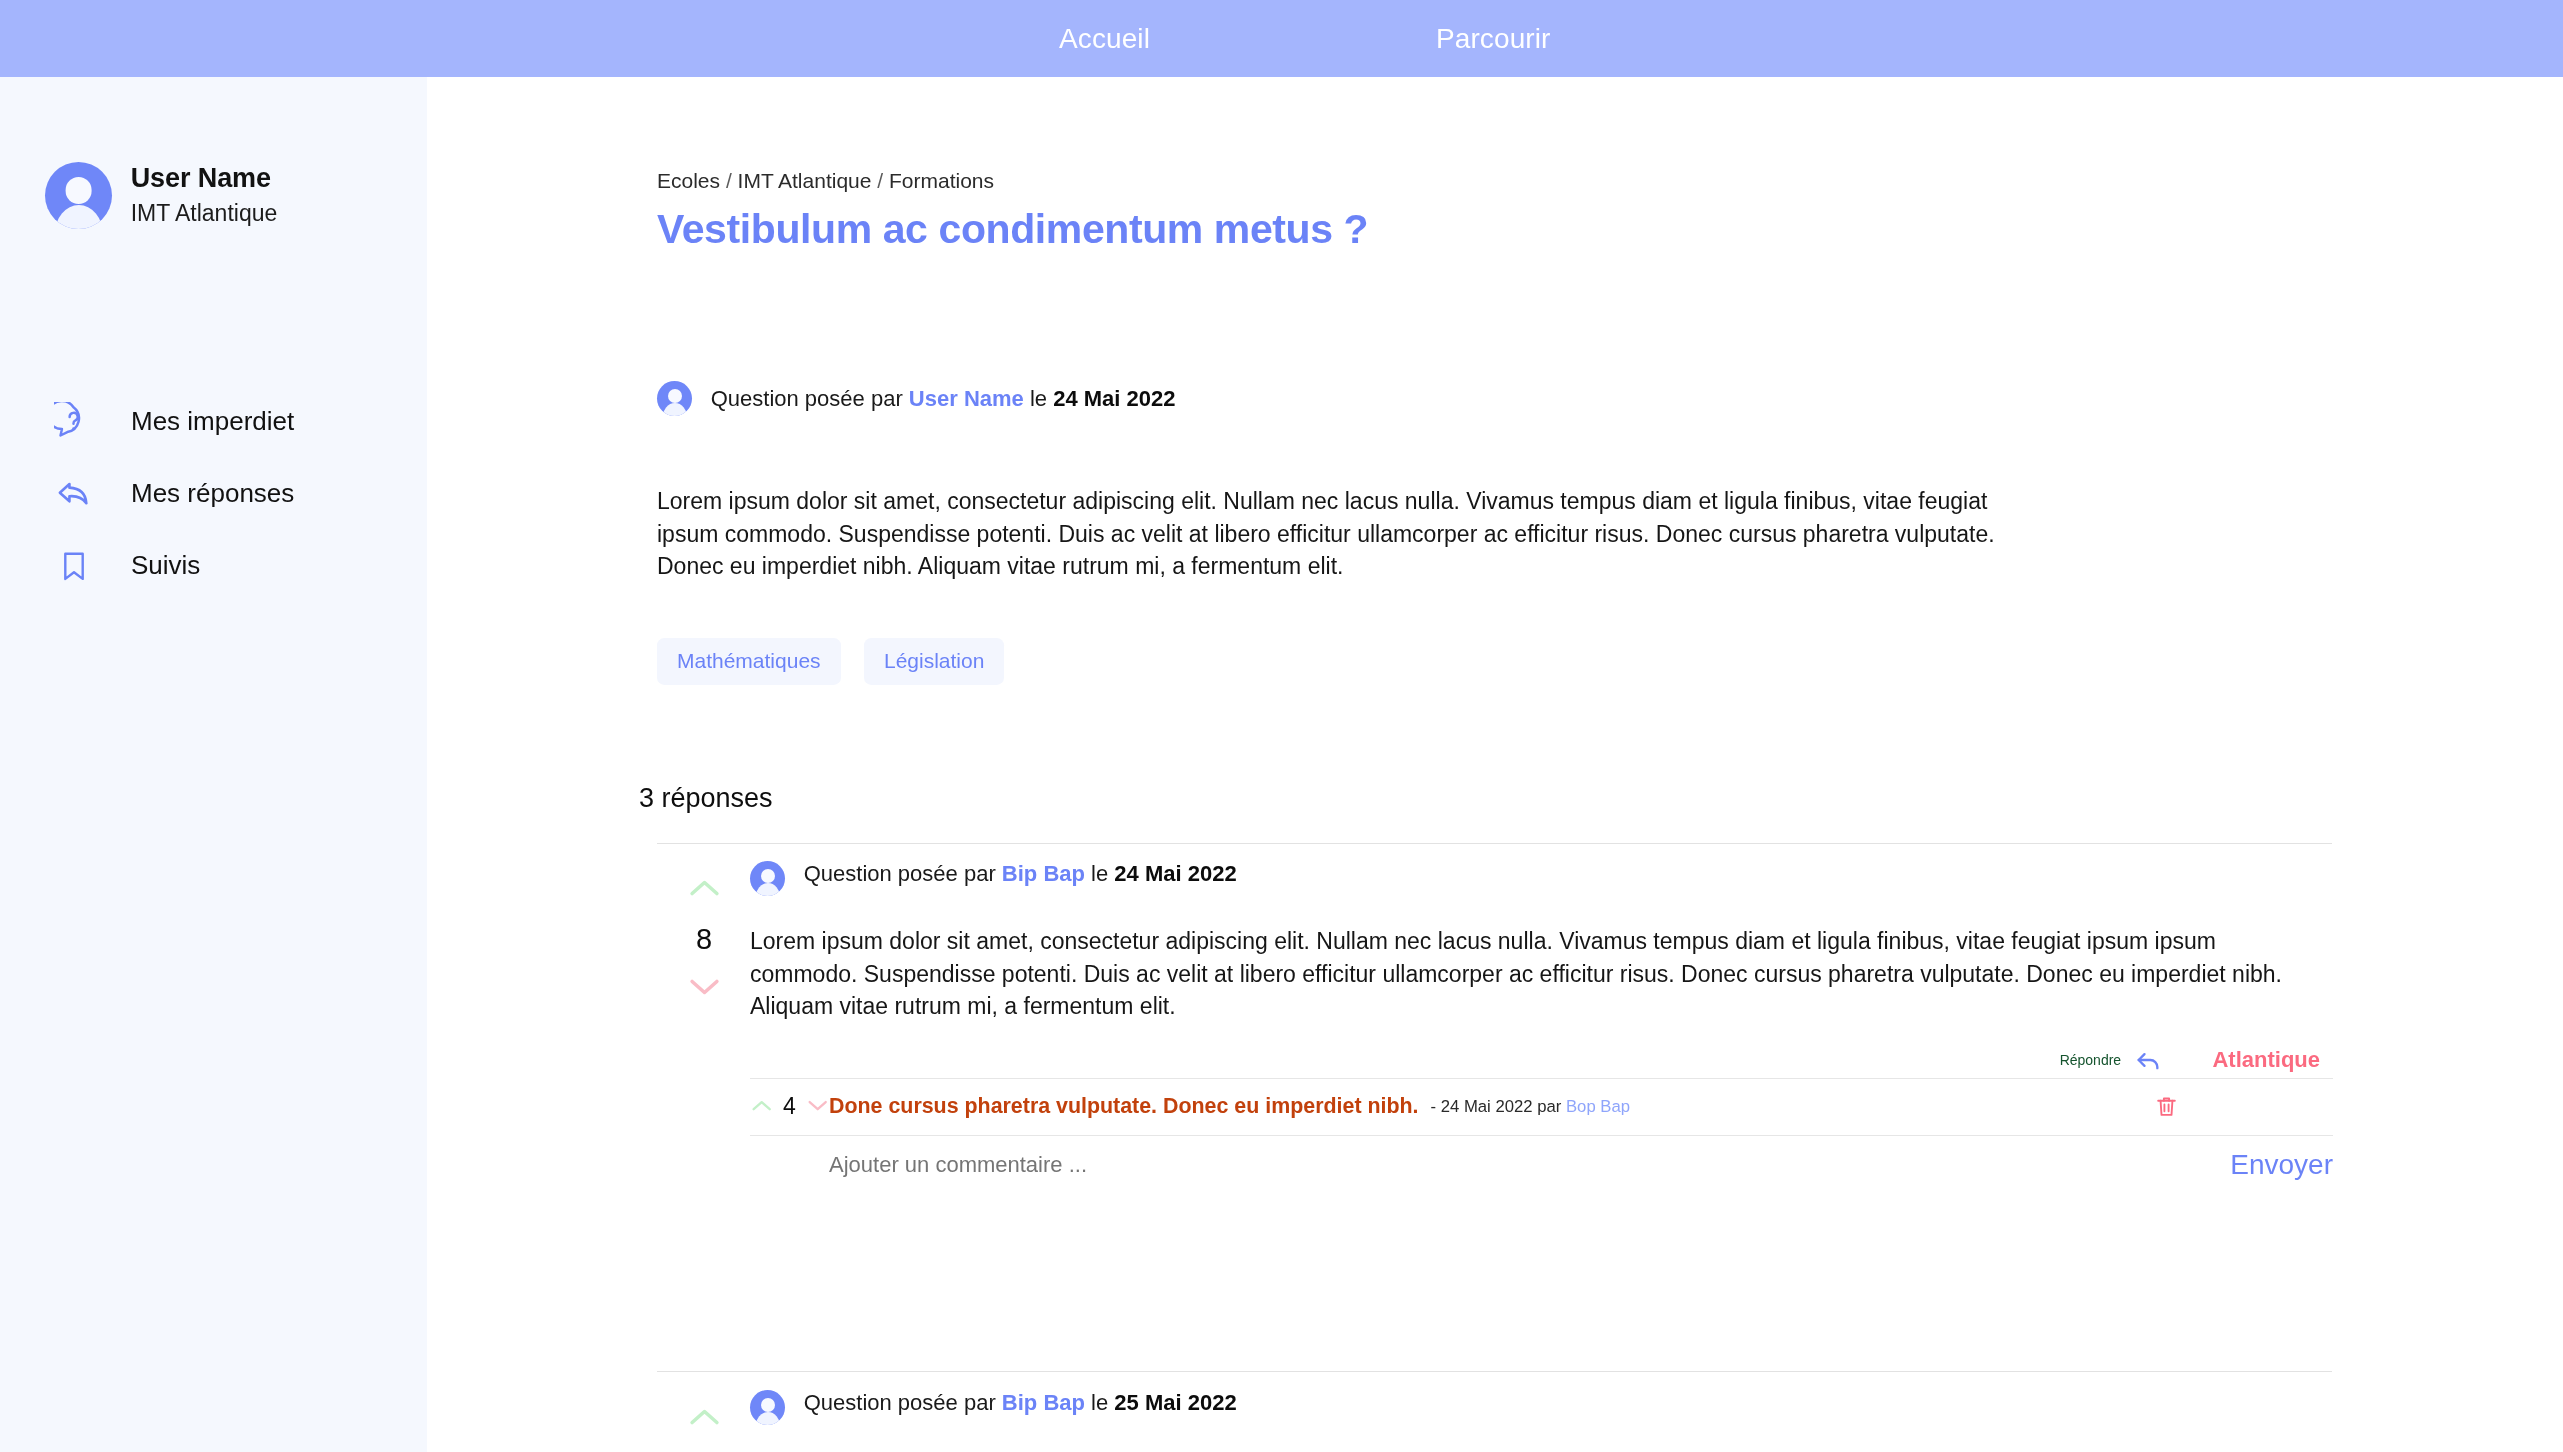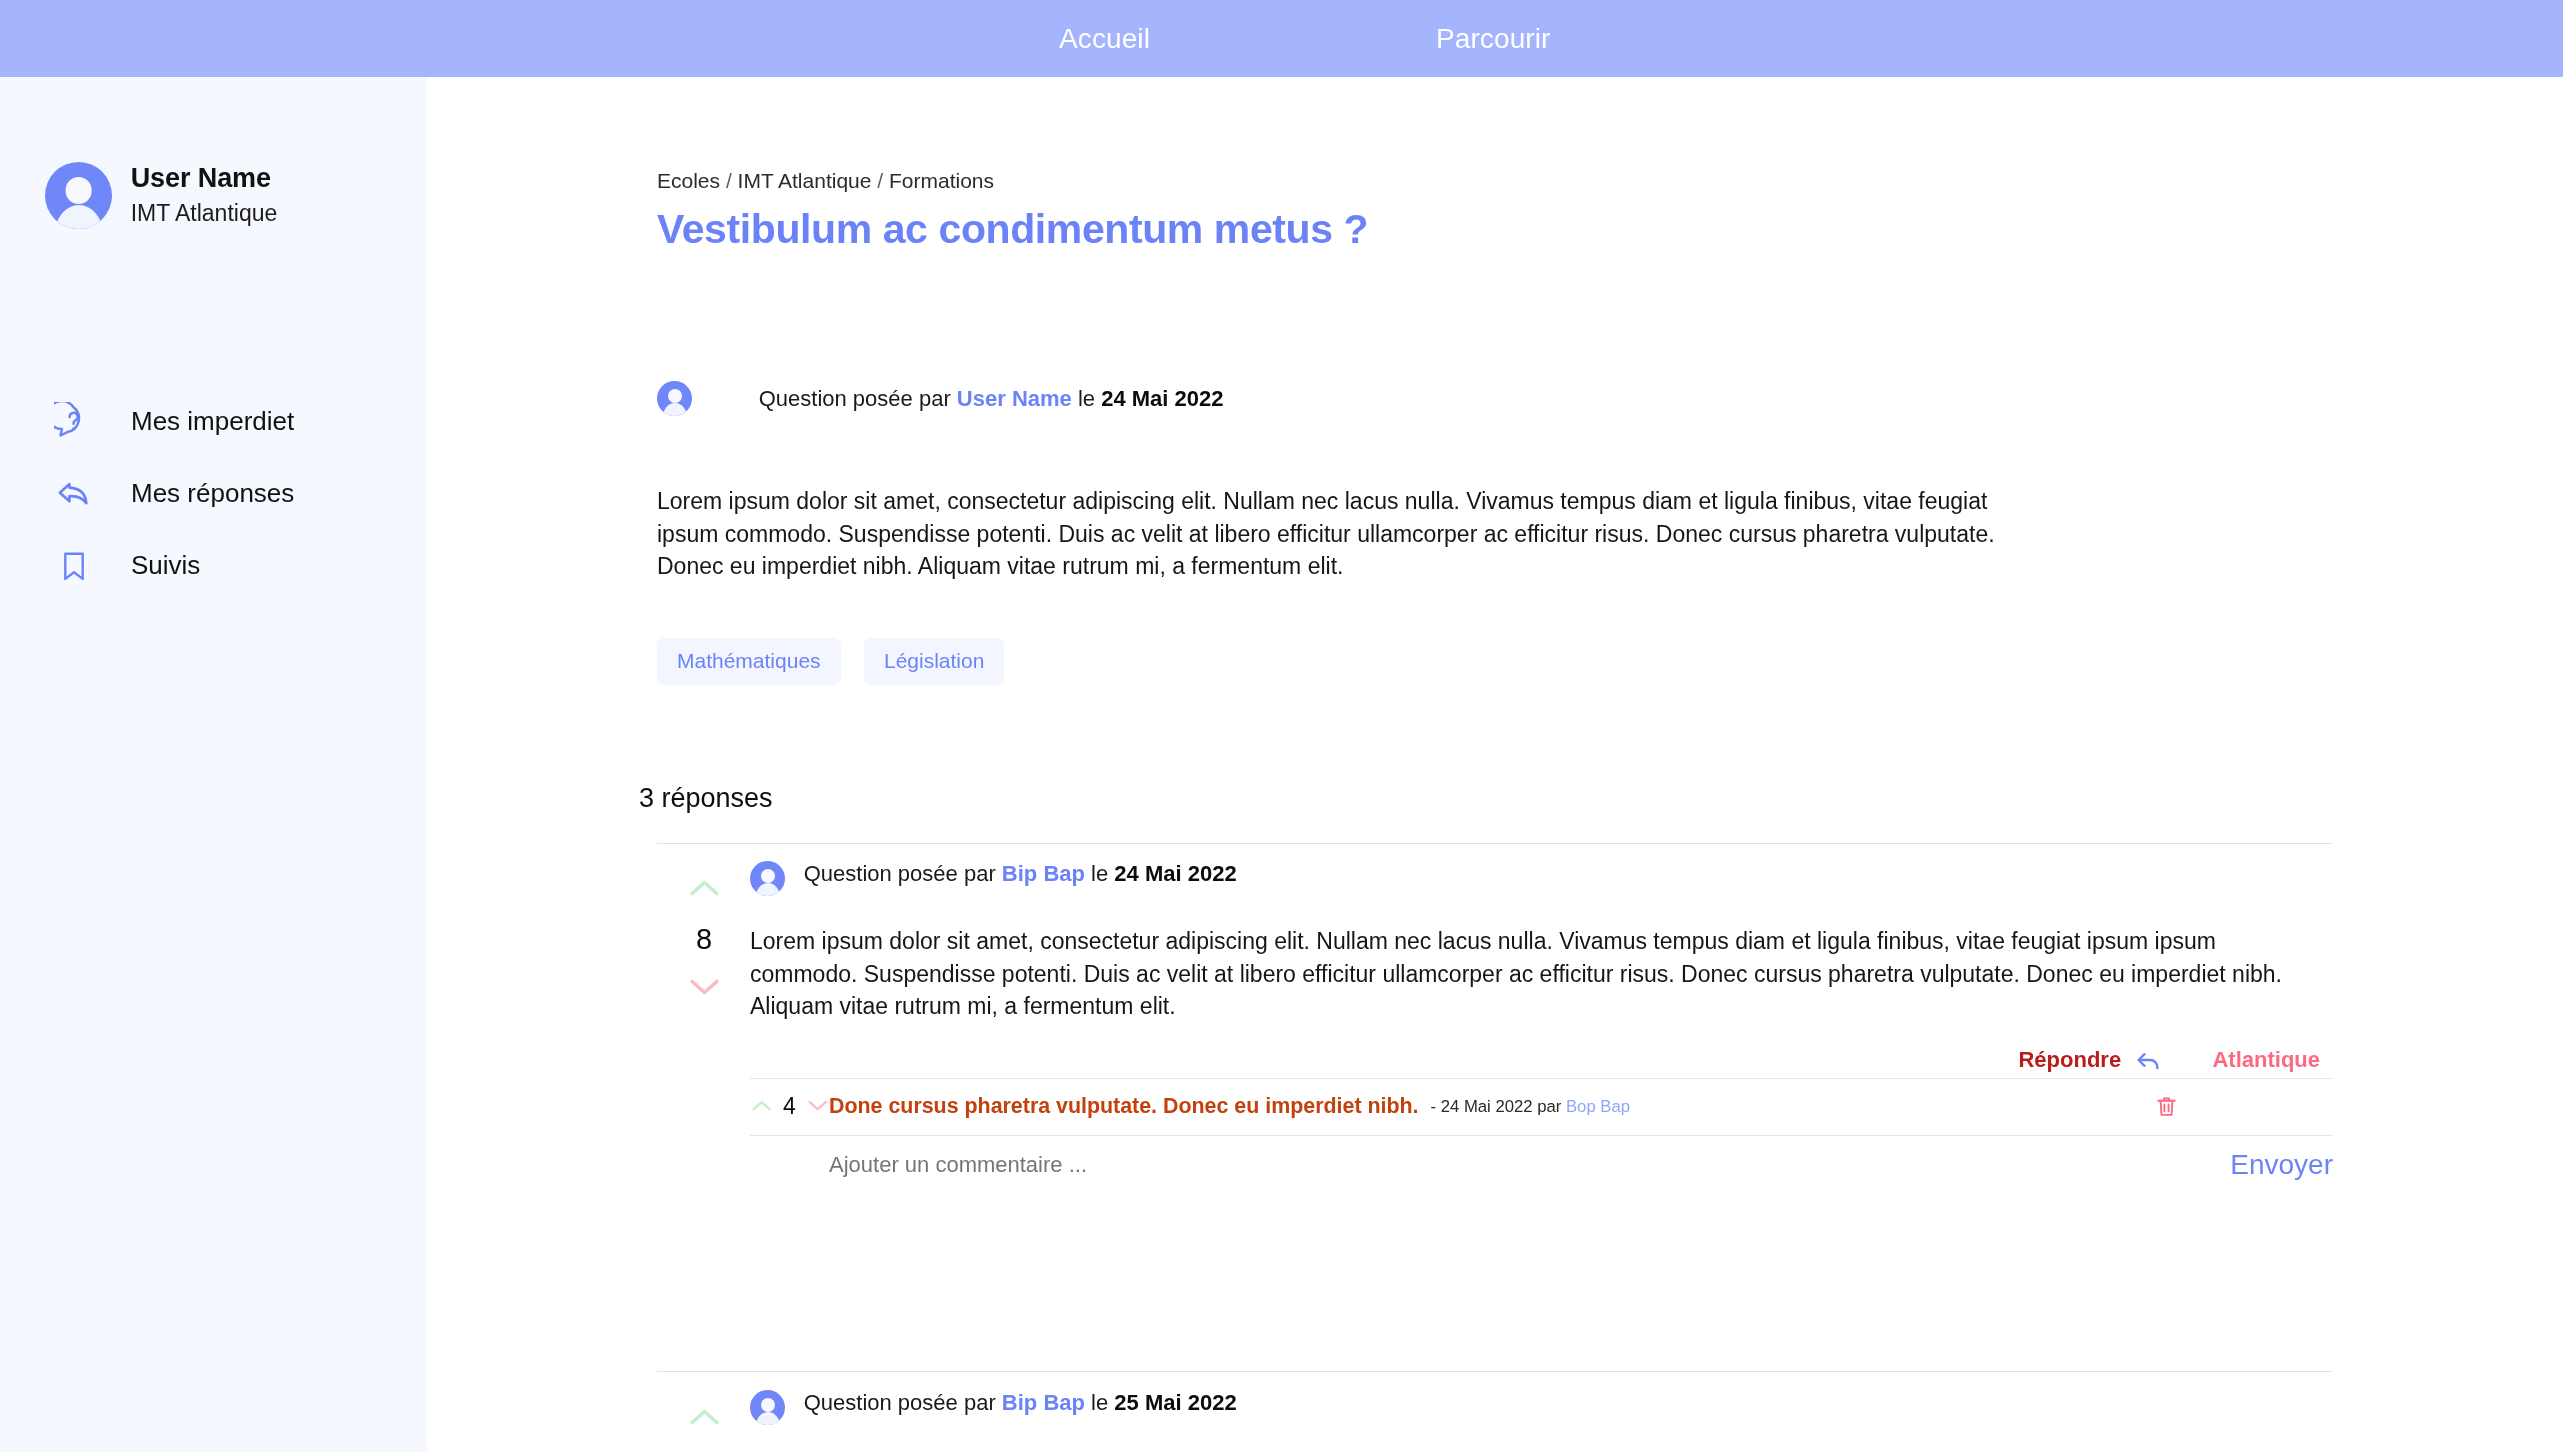--- a/index.html
+++ b/index.html
@@ -97,21 +97,21 @@
   .crumb .sep { color: #5c5c5c; cursor: default; }
 
   .q-title {
     position: absolute; top: 129px; left: 230px;
     font-size: 41px; font-weight: 700; color: #6b83f7;
     letter-spacing: -0.4px; white-space: nowrap;
   }
 
   .q-meta {
     position: absolute; top: 304px; left: 230px;
-    display: flex; align-items: center; gap: 48px;
+    display: flex; align-items: center;
   }
   .avatar.md { width: 35px; height: 35px; }
   .meta-txt {
     margin-left: 18.7px; font-size: 22px; color: #1a1a1a; white-space: nowrap;
   }
   .meta-txt .who  { color: #6b83f7; font-weight: 700; cursor: pointer; }
   .meta-txt .when { font-weight: 700; color: #0c0c0c; }
 
   .q-body {
     position: absolute; top: 408px; left: 230px;
@@ -162,21 +162,21 @@
   .ans-body {
     margin-top: 27px; width: 1542px;
     font-size: 23px; line-height: 1.42; color: #161616;
   }
 
   .ans-actions {
     display: flex; align-items: center; justify-content: flex-end;
     margin-top: 18.7px; padding-right: 12px; height: 36px;
   }
   .act-reply {
-    color: #b91c1c; font-size: 22px; font-weight: 700;
+    color: #14532d; font-size: 14px; font-weight: 400;
     display: flex; align-items: center; cursor: pointer;
   }
   .act-reply .ico { margin-left: 13.3px; display: flex; }
   .act-del {
     color: #fb6a80; font-size: 22px; font-weight: 700;
     margin-left: 50px; cursor: pointer;
   }
 
   .crow-rule { height: 1.3px; background: #e6e6e6; width: 1583px; }
   .comment-row {

